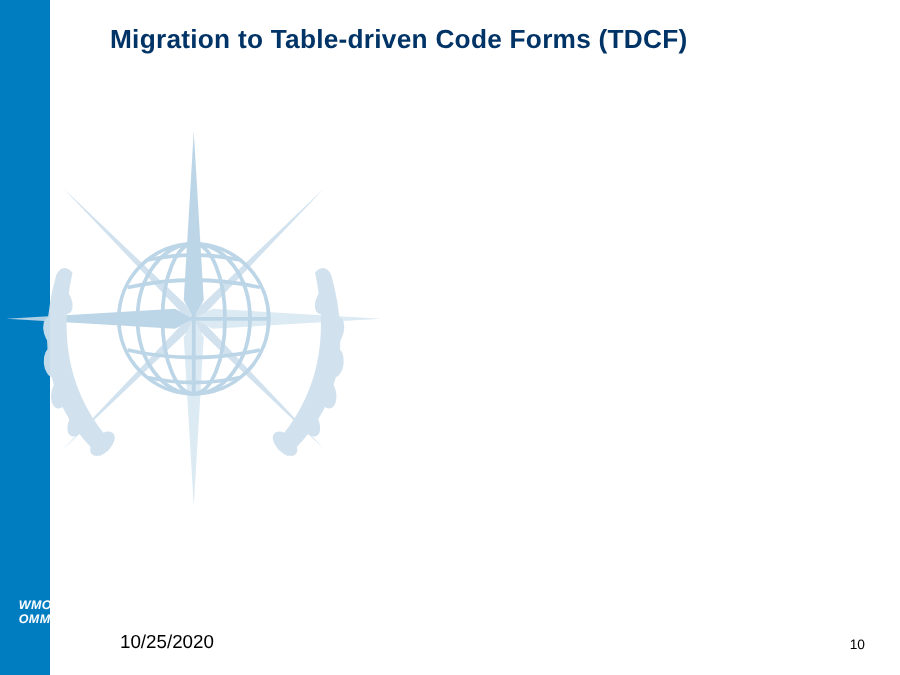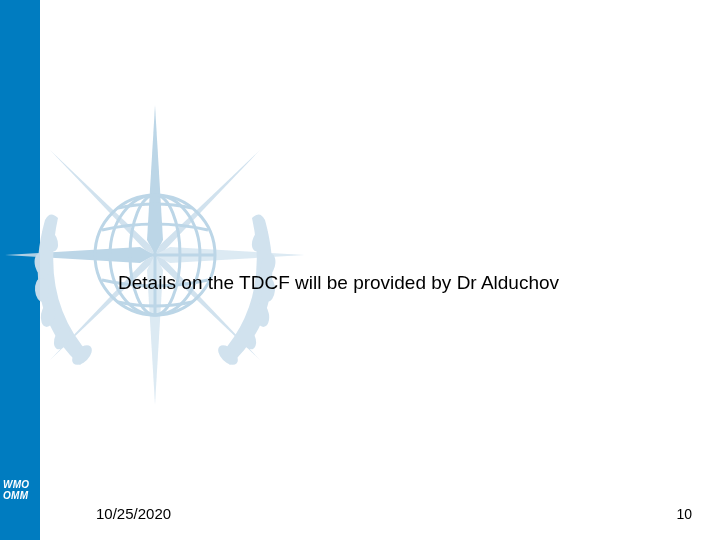--- a/index.html
+++ b/index.html
@@ -49,34 +49,34 @@
     left: 96px;
     bottom: 18px;
     color: #000000;
     font-size: 15px;
   }
   .footer-page {
     position: absolute;
     right: 28px;
     bottom: 18px;
     color: #000000;
-    font-size: 14px;
+    font-size: 11px;
     margin-left: 48px;
   }
   .wmo-logo {
     position: absolute;
     left: 0;
     bottom: 36px;
     width: 40px;
     height: 28px;
     display: flex;
     flex-direction: column;
     justify-content: center;
     align-items: flex-start;
-    padding-left: 3px;
+    padding-left: 15px;
   }
   .wmo-logo span {
     color: #ffffff;
     font-family: Arial, sans-serif;
     font-size: 10px;
     font-style: italic;
     font-weight: 700;
     line-height: 11px;
     letter-spacing: 0.3px;
   }
@@ -126,22 +126,22 @@
         <ellipse cx="270" cy="150" rx="7" ry="12" transform="rotate(25 270 150)"></ellipse>
         <ellipse cx="278" cy="175" rx="7" ry="12" transform="rotate(15 278 175)"></ellipse>
         <ellipse cx="278" cy="200" rx="7" ry="12" transform="rotate(5 278 200)"></ellipse>
         <ellipse cx="272" cy="225" rx="7" ry="12" transform="rotate(-10 272 225)"></ellipse>
         <ellipse cx="258" cy="248" rx="7" ry="12" transform="rotate(-25 258 248)"></ellipse>
         <ellipse cx="238" cy="265" rx="7" ry="12" transform="rotate(-45 238 265)"></ellipse>
       </g>
     </g>
   </svg>
 
+  <div class="title">Migration to Table-driven Code Forms (TDCF)</div>
 
-  <div class="body-text">Details on the TDCF will be provided by Dr Alduchov</div>
 
   <div class="wmo-logo">
     <span>WMO</span>
     <span>OMM</span>
   </div>
 
   <div class="footer-date">10/25/2020</div>
   <div class="footer-page">10</div>
 
 </div>

